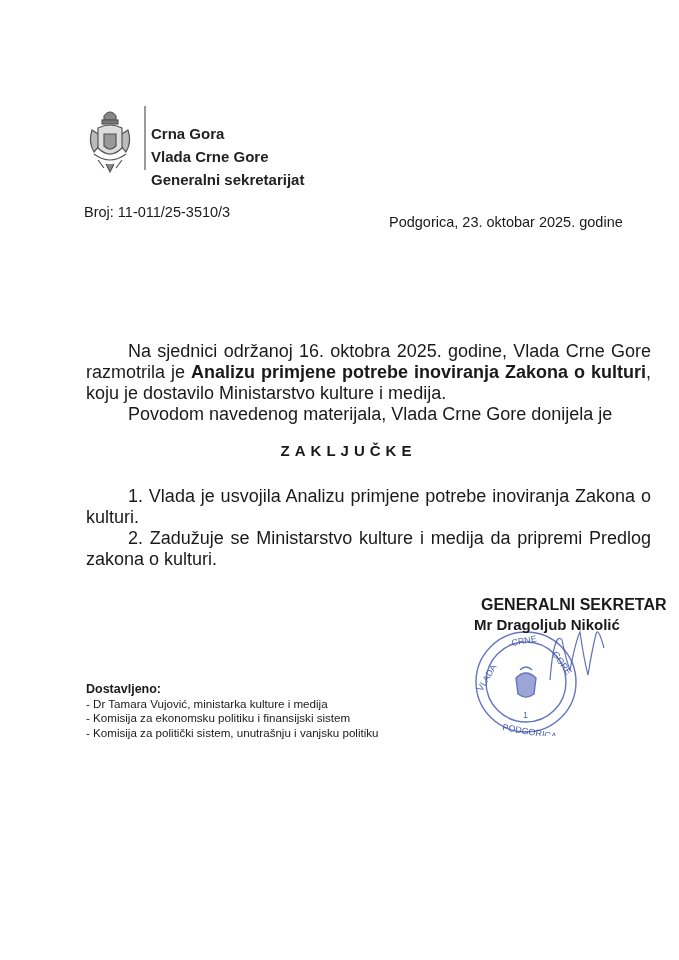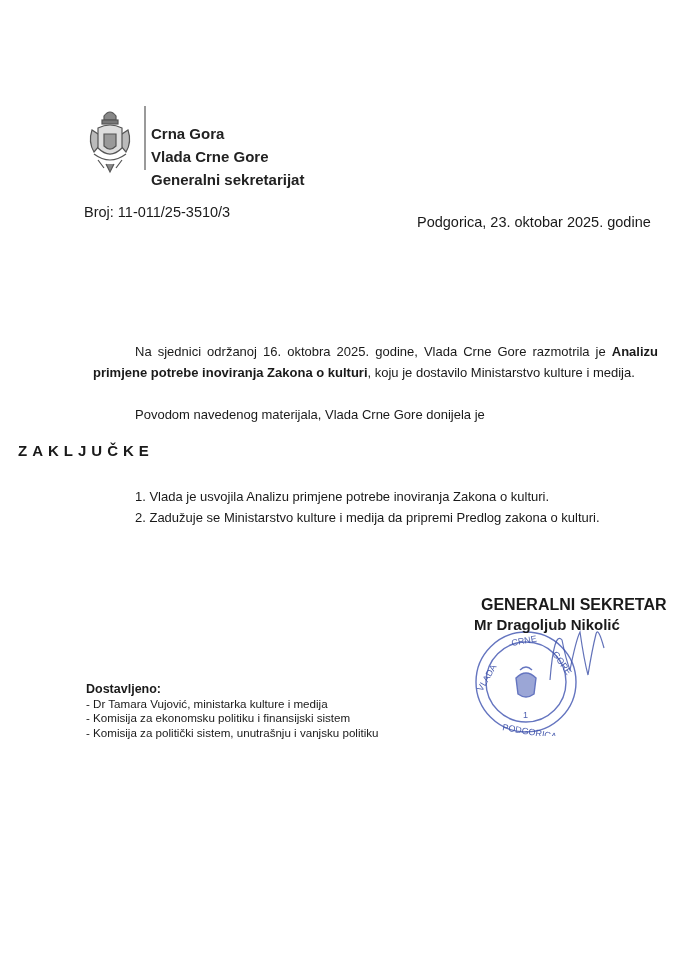--- a/index.html
+++ b/index.html
@@ -4,25 +4,25 @@
   <style>
     html, body { margin: 0; padding: 0; background: #ffffff; }
     body { width: 679px; height: 960px; position: relative; overflow: hidden;
            font-family: "Liberation Sans", sans-serif; color: #1a1a1a; }
     .abs { position: absolute; }
     .header-crest { left: 84px; top: 108px; width: 52px; height: 68px; }
     .header-rule { left: 144px; top: 106px; width: 2px; height: 64px; background: #9a9a9a; }
     .header-lines { left: 151px; top: 104px; font-size: 15px; line-height: 23px; font-weight: bold; color: #222; margin-top: 18px; }
     .header-lines div { white-space: nowrap; }
     .ref { left: 84px; top: 204px; font-size: 14.5px; }
-    .date { left: 389px; top: 214px; font-size: 14.5px; margin-left: 28px; }
-    .body-text { left: 93px; width: 565px; font-size: 13px; line-height: 21px; text-align: justify; }
+    .date { left: 389px; top: 214px; font-size: 14.5px; }
+    .body-text { left: 86px; width: 565px; font-size: 18px; line-height: 21px; text-align: justify; }
     .para1 { top: 341px; text-indent: 42px; }
     .para2 { top: 404px; text-indent: 42px; }
-    .heading { left: 0; width: 679px; top: 442px; font-weight: bold; font-size: 15px; letter-spacing: 5px; padding-left: 18px; box-sizing: border-box; }
+    .heading { left: 0; width: 679px; top: 442px; text-align: center; font-weight: bold; font-size: 15px; letter-spacing: 5px; padding-left: 18px; box-sizing: border-box; }
     .item { text-indent: 42px; }
     .items { top: 486px; }
     .sig-title { left: 481px; top: 596px; font-size: 16px; font-weight: bold; white-space: nowrap; }
     .sig-name { left: 474px; top: 616px; font-size: 15px; font-weight: bold; white-space: nowrap; }
     .stamp { left: 468px; top: 620px; width: 116px; height: 116px; }
     .signature { left: 540px; top: 620px; width: 80px; height: 70px; }
     .dist { left: 86px; top: 682px; font-size: 11.6px; line-height: 14.5px; }
     .dist-title { font-weight: bold; font-size: 12.5px; }
     .dist div { white-space: nowrap; }
   </style>

